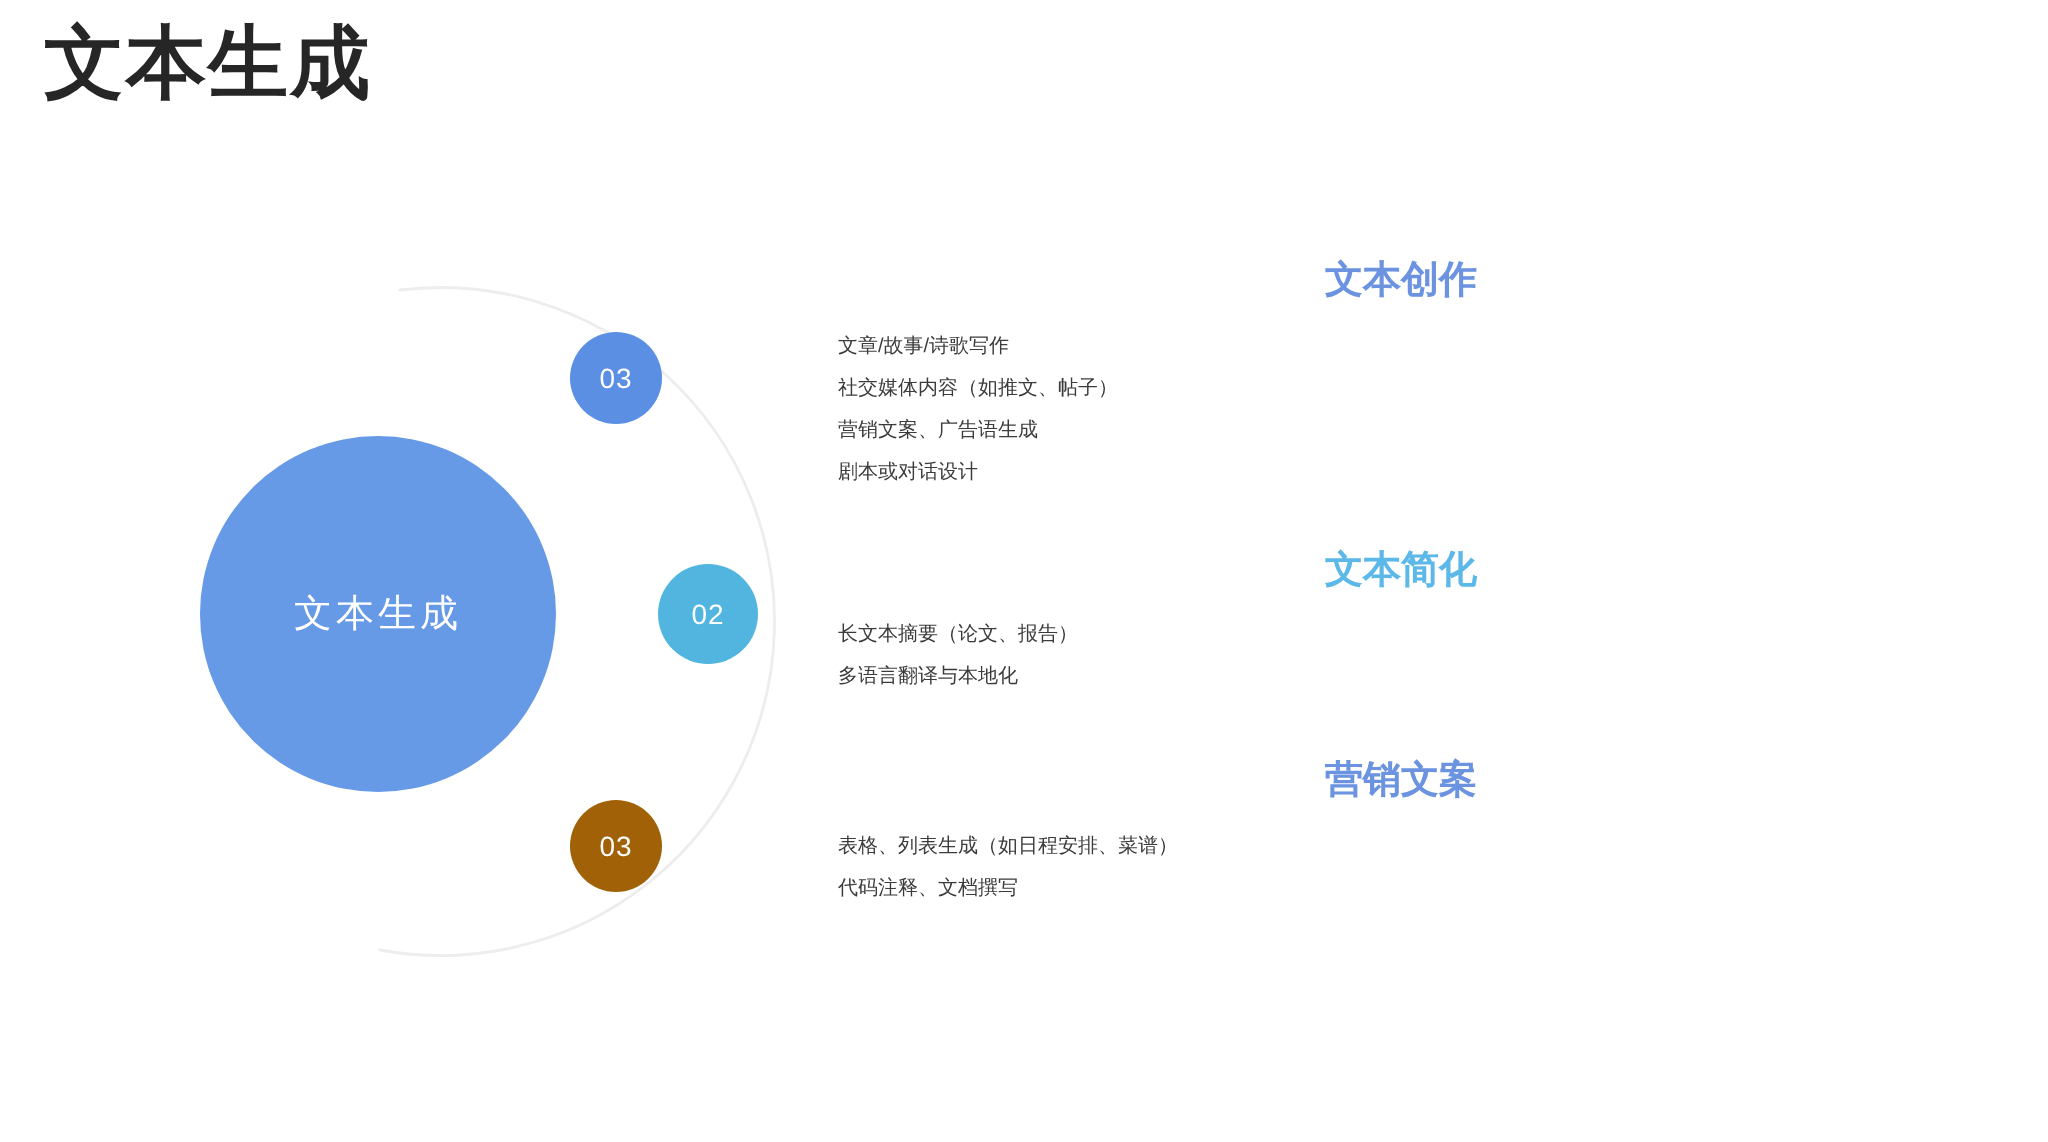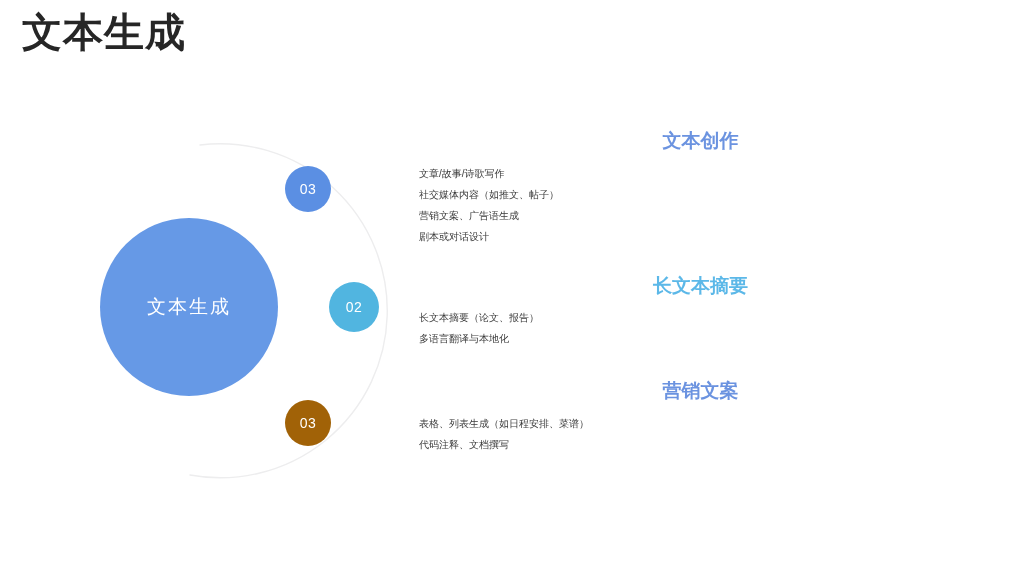--- a/index.html
+++ b/index.html
@@ -168,21 +168,21 @@
     <div class="section-heading heading-blue">文本创作</div>
     <ul class="section-list">
       <li>文章/故事/诗歌写作</li>
       <li>社交媒体内容（如推文、帖子）</li>
       <li>营销文案、广告语生成</li>
       <li>剧本或对话设计</li>
     </ul>
   </div>
 
   <div class="section" id="section-2">
-    <div class="section-heading heading-cyan">长文本摘要</div>
+    <div class="section-heading heading-cyan">文本简化</div>
     <ul class="section-list">
       <li>长文本摘要（论文、报告）</li>
       <li>多语言翻译与本地化</li>
     </ul>
   </div>
 
   <div class="section" id="section-3">
     <div class="section-heading heading-blue">营销文案</div>
     <ul class="section-list">
       <li>表格、列表生成（如日程安排、菜谱）</li>

